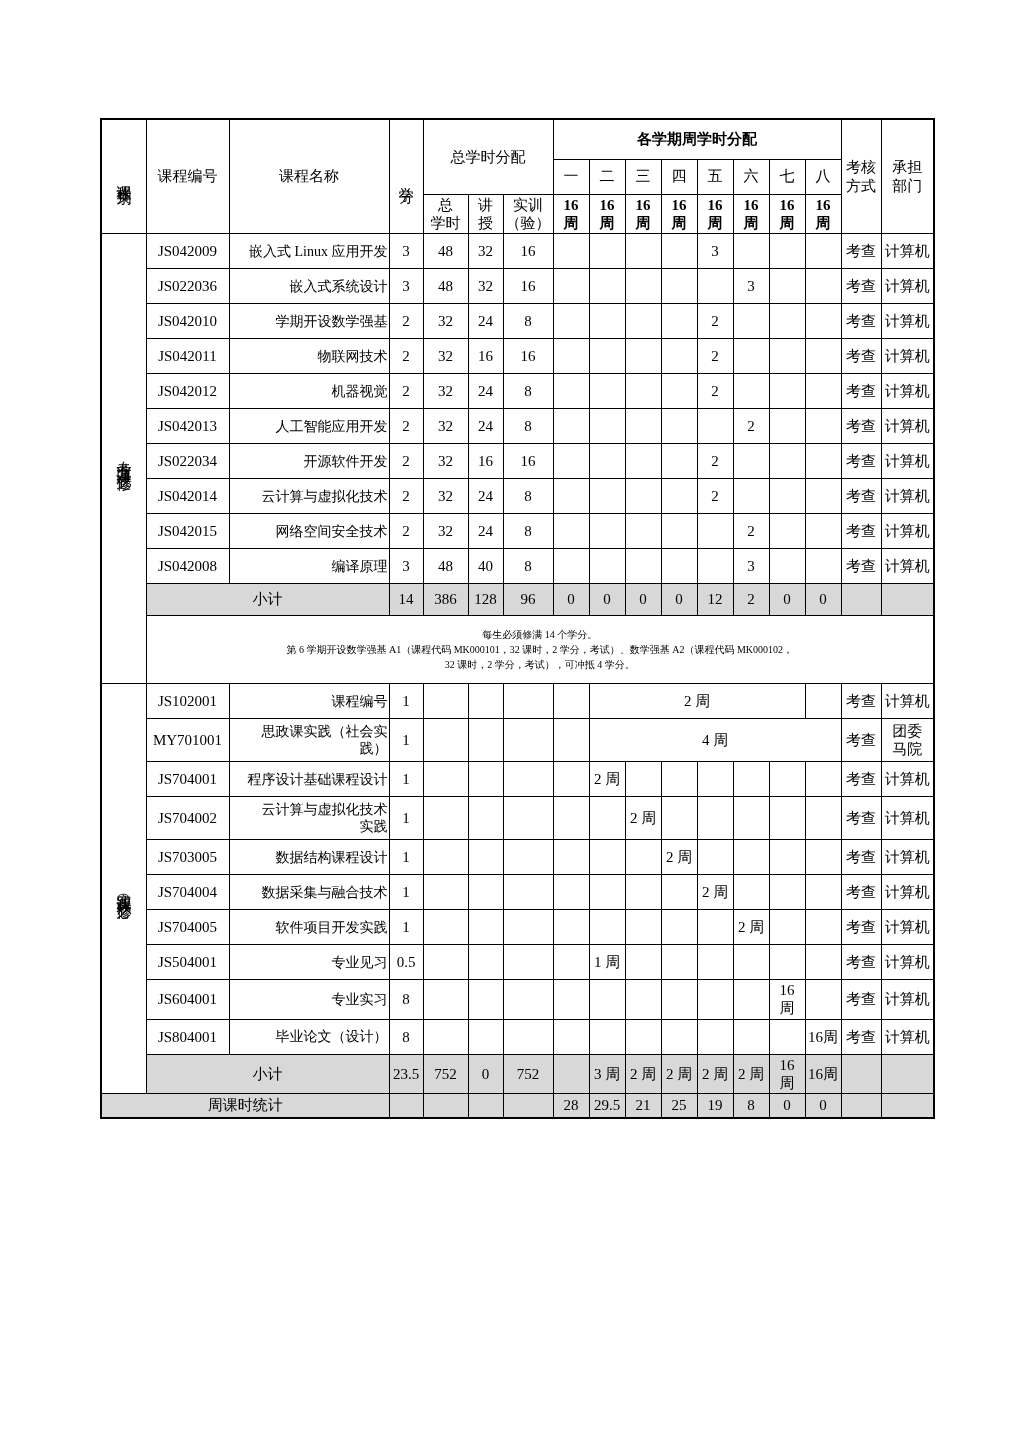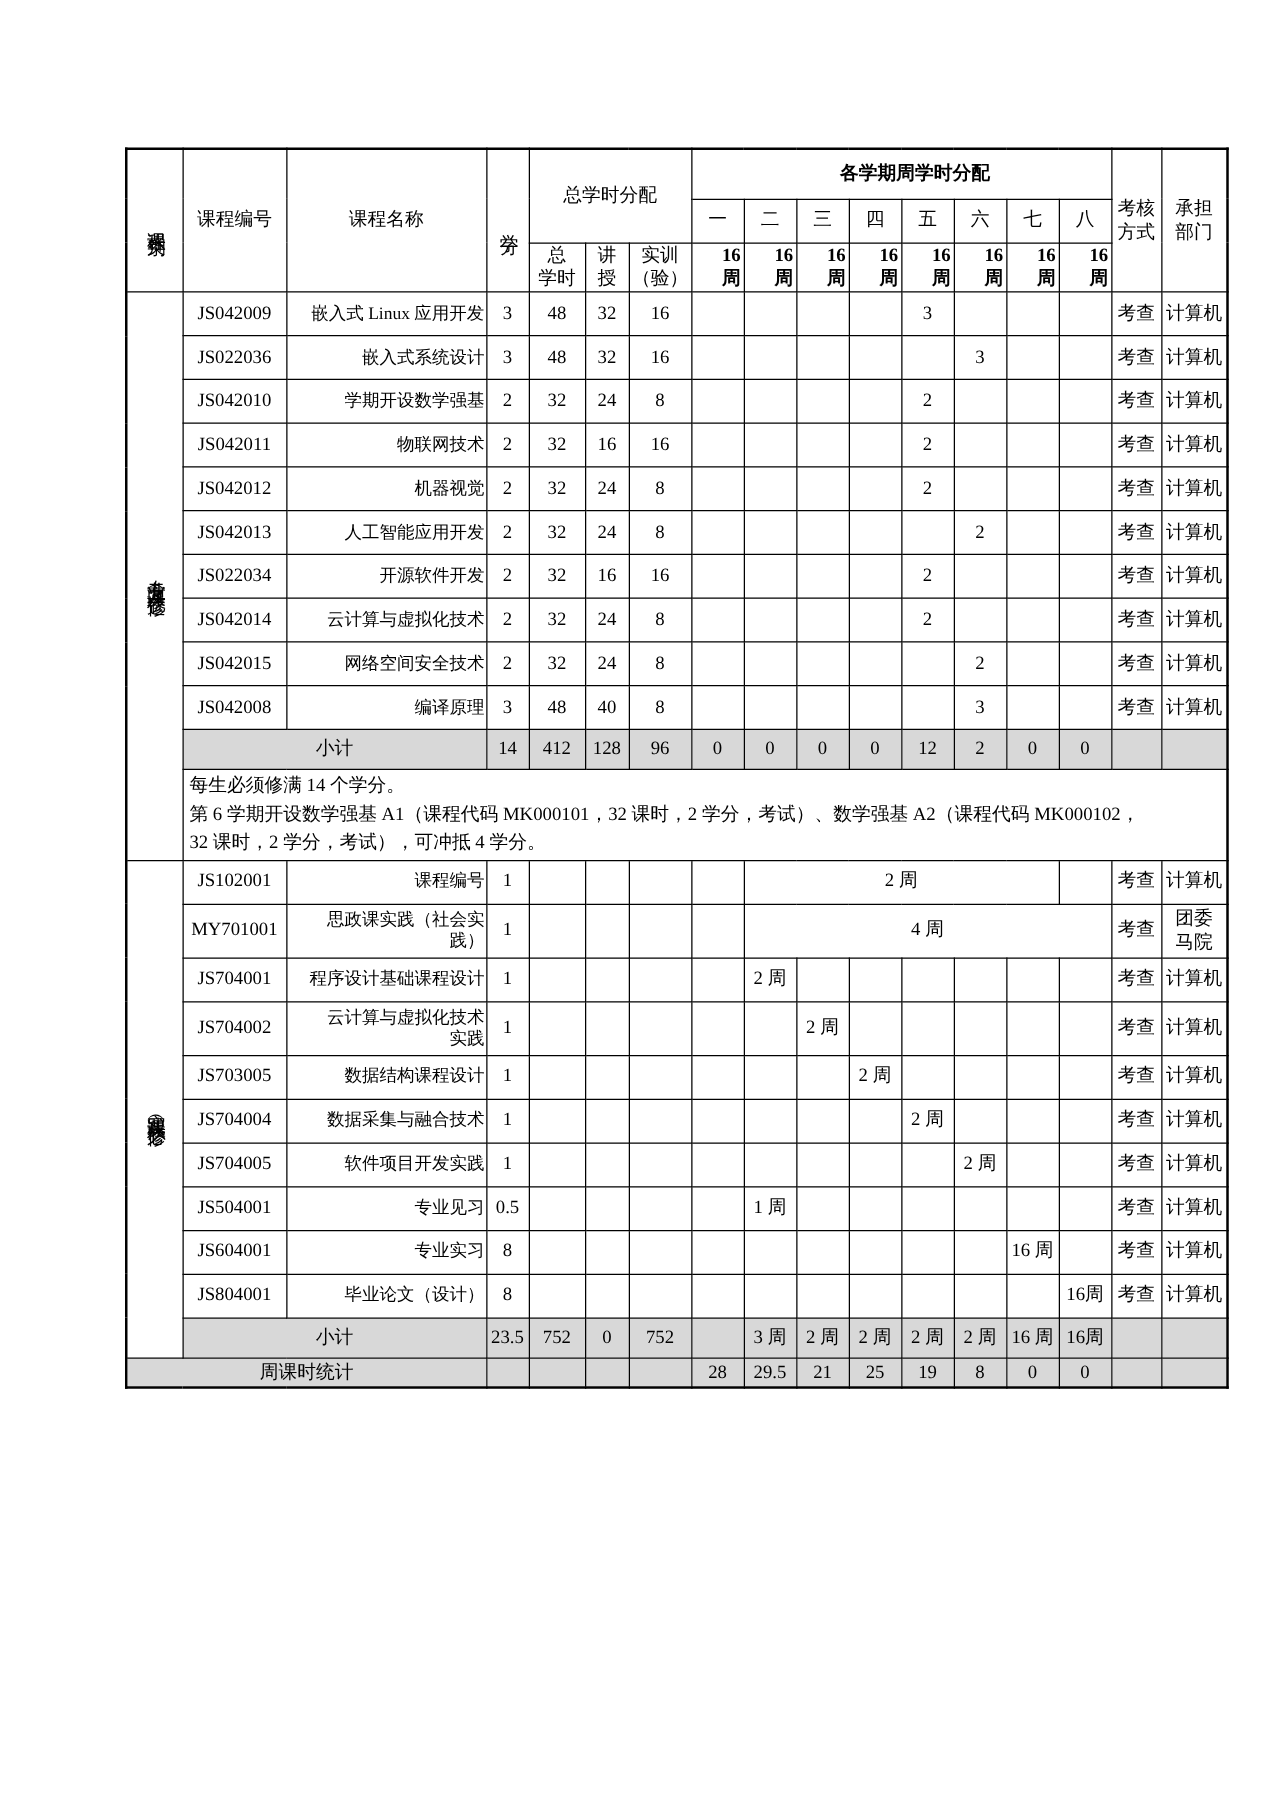--- a/index.html
+++ b/index.html
@@ -5,30 +5,30 @@
   html,body{margin:0;padding:0;background:#ffffff;}
   .sheet{position:relative;width:1024px;height:1448px;background:#ffffff;overflow:hidden;
          font-family:"Liberation Serif","DejaVu Serif",serif;color:#000;}
   table.curr{position:absolute;left:100px;top:118px;border-collapse:collapse;table-layout:fixed;
              border:2px solid #000;}
   td{border:1px solid #000;font-size:15px;line-height:1.22;padding:1px 2px;vertical-align:middle;
      overflow:hidden;}
   .c{text-align:center;}
   .nm{text-align:right;font-size:14px;padding-left:6px;padding-right:1px;}
   .pre{white-space:pre-line;}
-  .b{font-weight:bold;padding-left:24px;}
+  .b{font-weight:bold;}
   .vtxt{writing-mode:vertical-rl;margin:0 auto;letter-spacing:2px;line-height:1.1;}
   tr.h1{height:40px;} tr.h2{height:35px;} tr.h3{height:38px;}
   tbody tr{height:35px;}
   tr.tall{height:43px;}
   tr.sub td{background:var(--subtotal-bg,#d8d8d8);}
   tr.sub{height:32px;}
   tr.notrow{height:68px;}
   tr.weekly{height:24px;}
-  td.note{ text-align:left;padding:2px 5px;line-height:1.5;font-size:15px;}
+  td.note{ text-align:center;padding:2px 5px;line-height:1.5;font-size:10px;}
 </style>
 </head>
 <body>
 
 <div class="sheet">
   <table class="curr">
     <colgroup>
       <col style="width:45px">
         <col style="width:83px">
         <col style="width:160px">
@@ -279,21 +279,21 @@
           <td class="c" colspan="1"></td>
           <td class="c" colspan="1">3</td>
           <td class="c" colspan="1"></td>
           <td class="c" colspan="1"></td>
           <td class="c">考查</td>
           <td class="c pre">计算机</td>
         </tr>
         <tr class="sub">
           <td class="c" colspan="2">小计</td>
           <td class="c">14</td>
-          <td class="c">412</td>
+          <td class="c">386</td>
           <td class="c">128</td>
           <td class="c">96</td>
           <td class="c">0</td>
           <td class="c">0</td>
           <td class="c">0</td>
           <td class="c">0</td>
           <td class="c">12</td>
           <td class="c">2</td>
           <td class="c">0</td>
           <td class="c">0</td>

